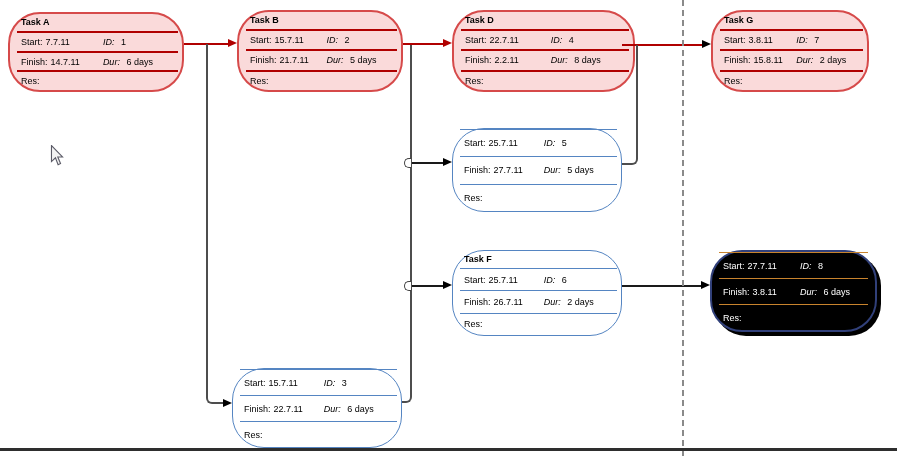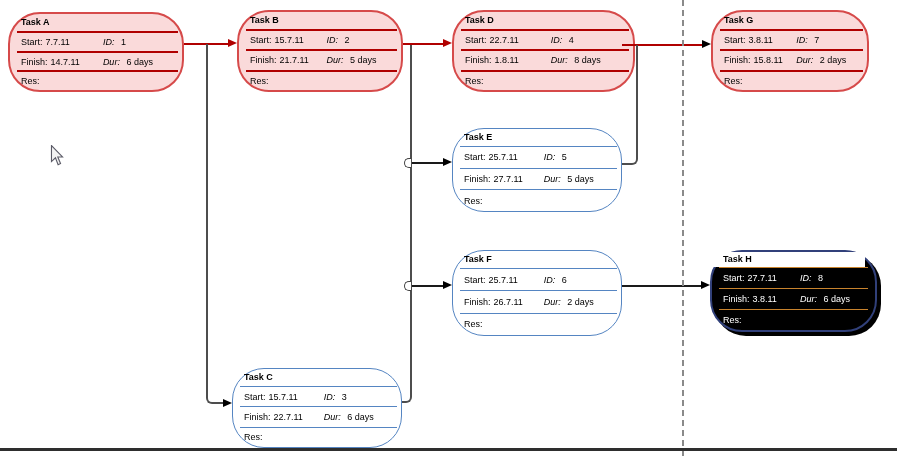--- a/index.html
+++ b/index.html
@@ -92,21 +92,20 @@
       </span>
     </div>
     <div class="divider"></div>
     <div class="t-row">
       <span class="lbl">Res:</span>
       <span></span>
     </div>
   </div>
 
   <div class="task normal" style="left:232px;top:368px;width:170px;height:80px">
-    <div class="t-title">Task C</div>
     <div class="divider"></div>
     <div class="t-row">
       <span class="lbl">Start:</span>
       <span>15.7.11</span>
       <span class="rcol">
         <span class="lbl">ID:</span>
         <span>3</span>
       </span>
     </div>
     <div class="divider"></div>
@@ -132,35 +131,34 @@
       <span class="lbl">Start:</span>
       <span>22.7.11</span>
       <span class="rcol">
         <span class="lbl">ID:</span>
         <span>4</span>
       </span>
     </div>
     <div class="divider"></div>
     <div class="t-row">
       <span class="lbl">Finish:</span>
-      <span>1.8.11</span>
+      <span>2.2.11</span>
       <span class="rcol">
         <span class="lbl">Dur:</span>
         <span>8 days</span>
       </span>
     </div>
     <div class="divider"></div>
     <div class="t-row">
       <span class="lbl">Res:</span>
       <span></span>
     </div>
   </div>
 
   <div class="task normal" style="left:452px;top:128px;width:170px;height:84px">
-    <div class="t-title">Task E</div>
     <div class="divider"></div>
     <div class="t-row">
       <span class="lbl">Start:</span>
       <span>25.7.11</span>
       <span class="rcol">
         <span class="lbl">ID:</span>
         <span>5</span>
       </span>
     </div>
     <div class="divider"></div>
@@ -227,21 +225,20 @@
       </span>
     </div>
     <div class="divider"></div>
     <div class="t-row">
       <span class="lbl">Res:</span>
       <span></span>
     </div>
   </div>
 
   <div class="task selected" style="left:710px;top:250px;width:167px;height:82px">
-    <div class="t-title">Task H</div>
     <div class="divider"></div>
     <div class="t-row">
       <span class="lbl">Start:</span>
       <span>27.7.11</span>
       <span class="rcol">
         <span class="lbl">ID:</span>
         <span>8</span>
       </span>
     </div>
     <div class="divider"></div>

